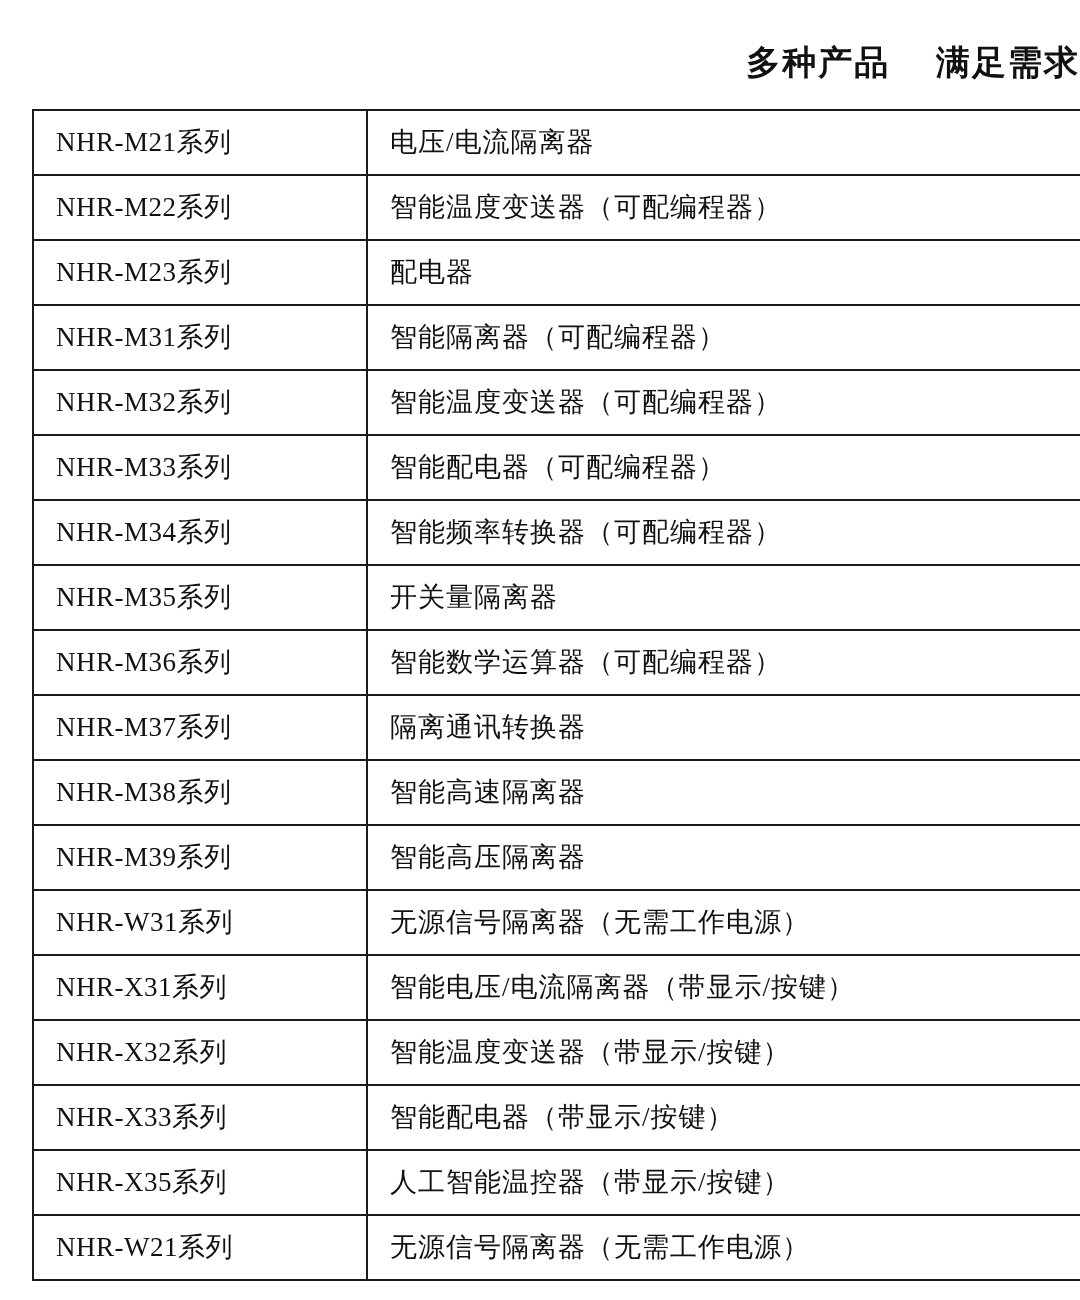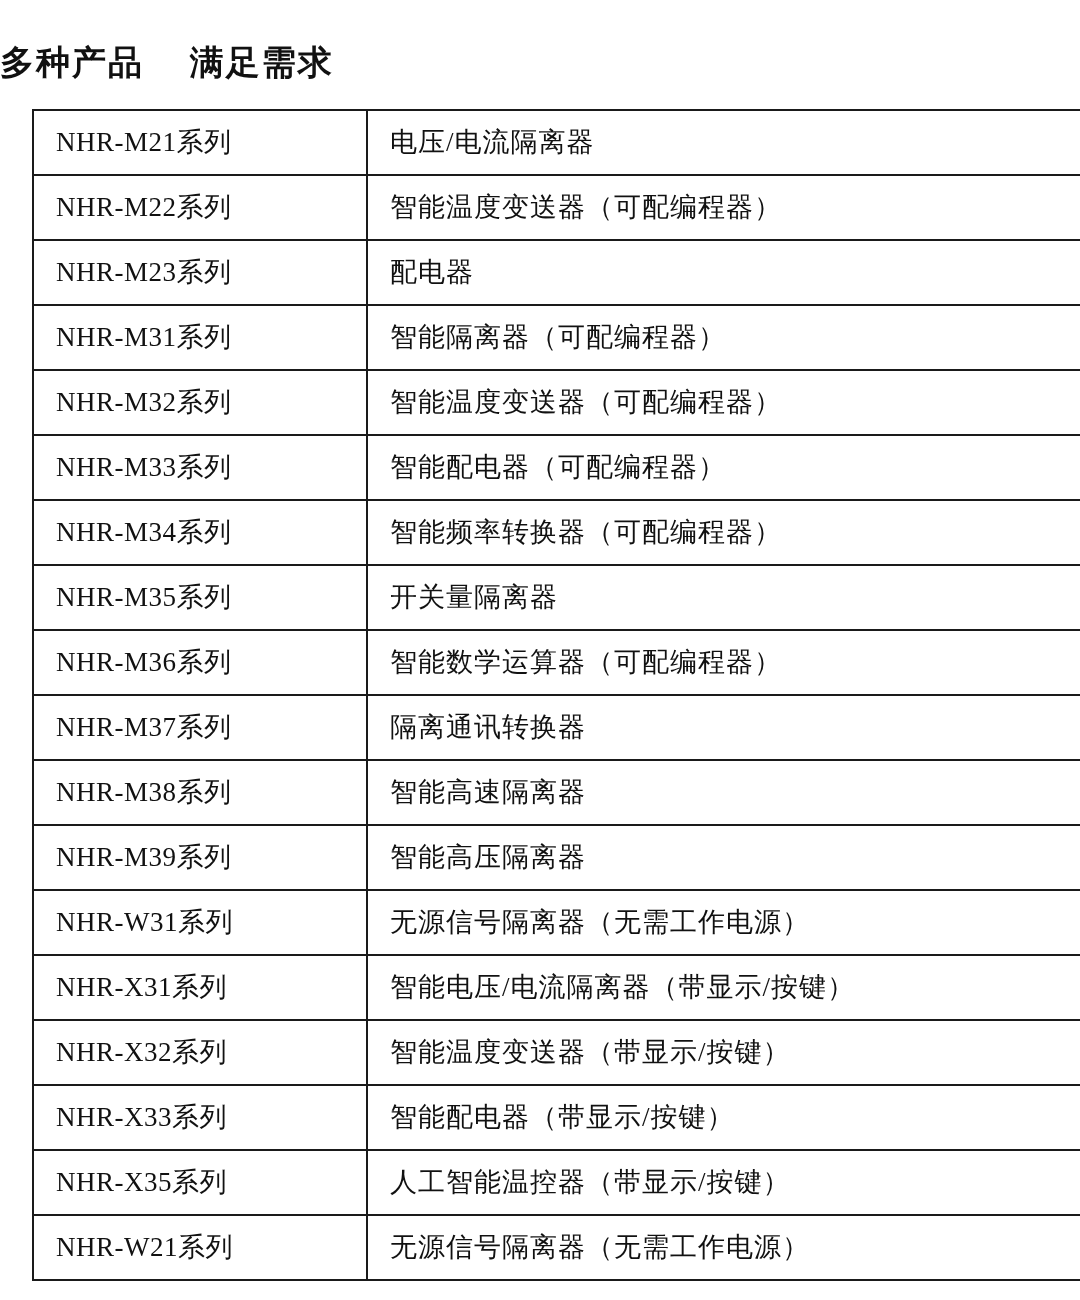--- a/index.html
+++ b/index.html
@@ -14,21 +14,21 @@
     color: #111111;
     overflow: hidden;
   }
   .page {
     position: relative;
     width: 1080px;
     height: 1300px;
     box-sizing: border-box;
   }
   .title {
-    text-align: left;
+    text-align: right;
     font-family: "Liberation Sans", sans-serif;
     font-weight: bold;
     font-size: 34px;
     letter-spacing: 2px;
     color: #111111;
     padding-top: 42px;
     padding-bottom: 0;
     line-height: 1.2;
     white-space: pre;
   }

